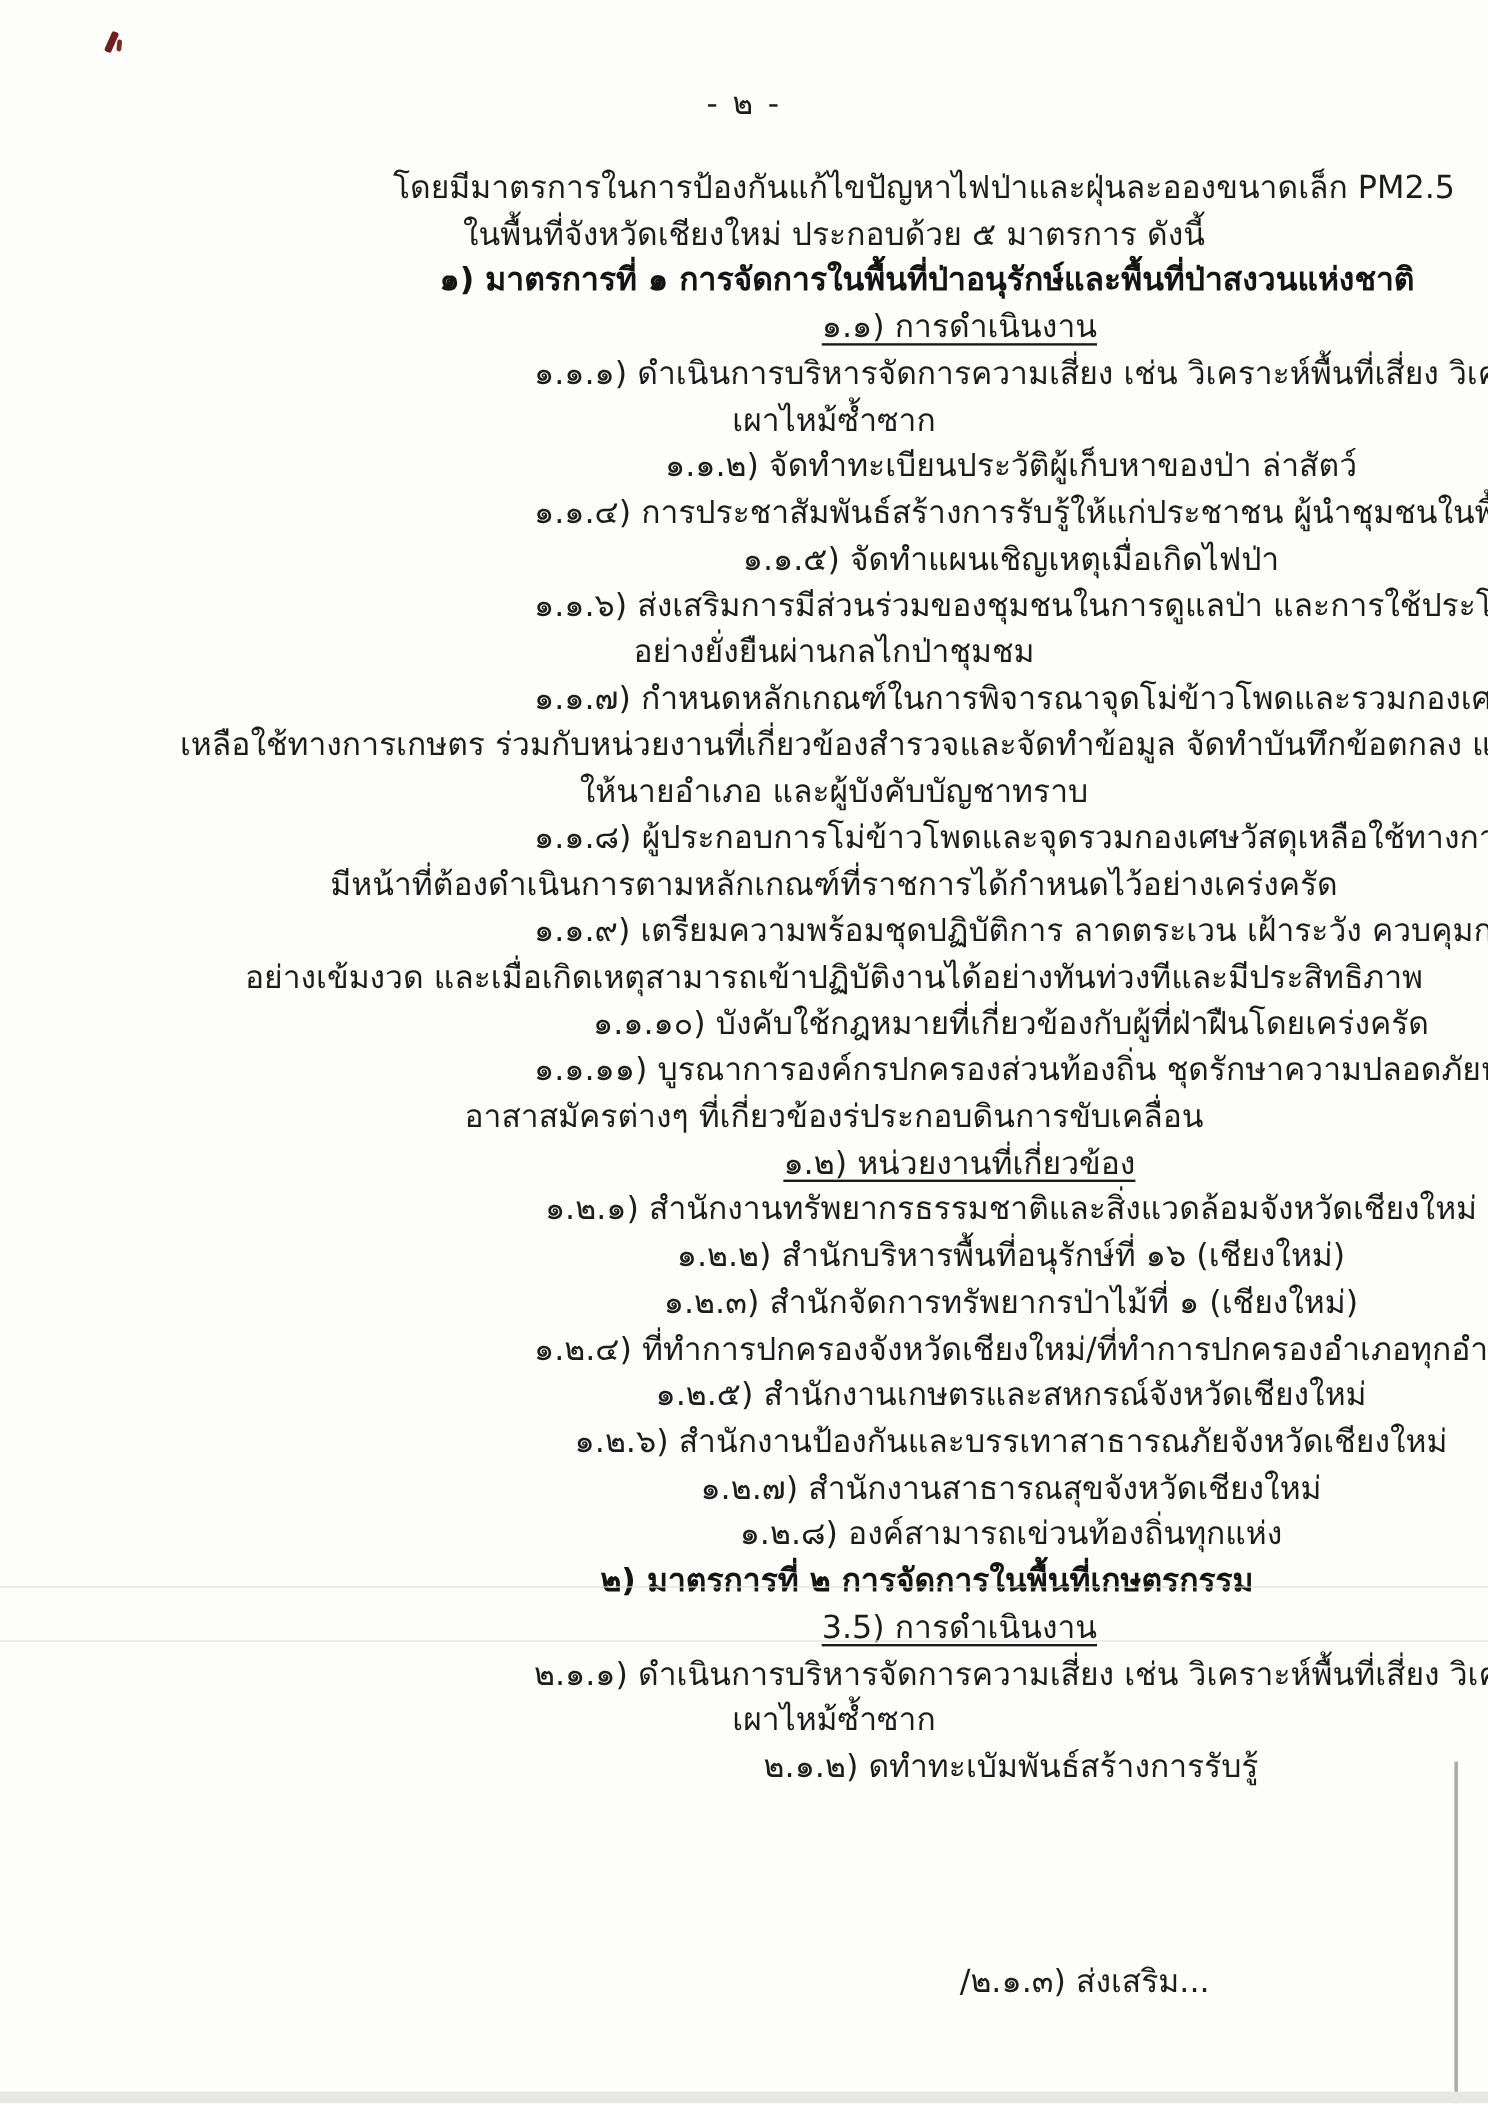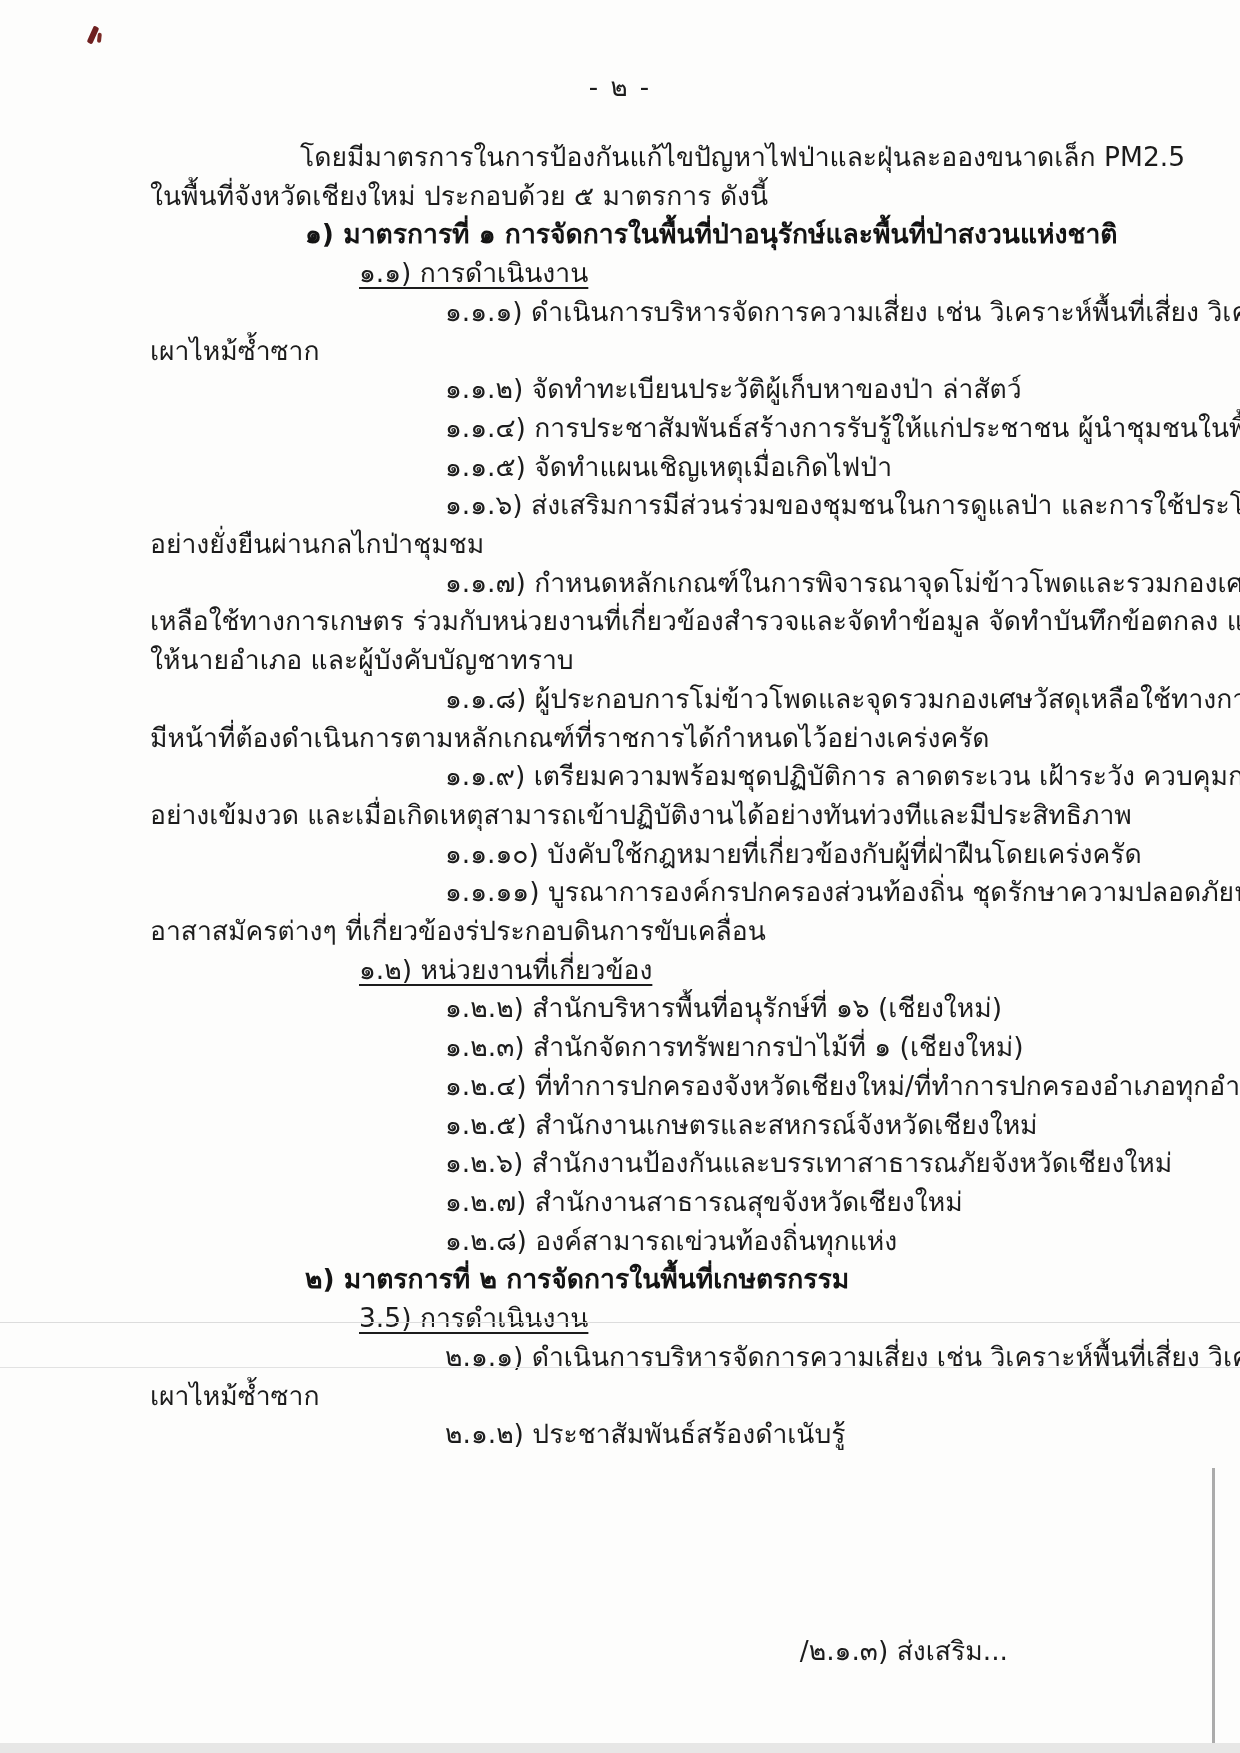--- a/index.html
+++ b/index.html
@@ -18,20 +18,21 @@
   }
   #page-number {
     margin-top: 72px;
     text-align: center;
     font-size: 26px;
     line-height: 30px;
     letter-spacing: 2px;
   }
   #doc-lines {
     margin-top: 36px;
+    text-align: center;
   }
   .line {
     font-size: 26.5px;
     line-height: 38.7px;
     white-space: nowrap;
   }
   .flush { padding-left: 150px; }
   .para  { padding-left: 300px; }
   .h1    { padding-left: 305px; }
   .h2    { padding-left: 331px; }
@@ -118,32 +119,33 @@
       <div class="line flush">เหลือใช้ทางการเกษตร ร่วมกับหน่วยงานที่เกี่ยวข้องสำรวจและจัดทำข้อมูล จัดทำบันทึกข้อตกลง และรายงาน</div>
       <div class="line flush">ให้นายอำเภอ และผู้บังคับบัญชาทราบ</div>
       <div class="line item">๑.๑.๘) ผู้ประกอบการโม่ข้าวโพดและจุดรวมกองเศษวัสดุเหลือใช้ทางการเกษตร</div>
       <div class="line flush">มีหน้าที่ต้องดำเนินการตามหลักเกณฑ์ที่ราชการได้กำหนดไว้อย่างเคร่งครัด</div>
       <div class="line item">๑.๑.๙) เตรียมความพร้อมชุดปฏิบัติการ ลาดตระเวน เฝ้าระวัง ควบคุมการเผา</div>
       <div class="line flush">อย่างเข้มงวด และเมื่อเกิดเหตุสามารถเข้าปฏิบัติงานได้อย่างทันท่วงทีและมีประสิทธิภาพ</div>
       <div class="line item">๑.๑.๑๐) บังคับใช้กฎหมายที่เกี่ยวข้องกับผู้ที่ฝ่าฝืนโดยเคร่งครัด</div>
       <div class="line item">๑.๑.๑๑) บูรณาการองค์กรปกครองส่วนท้องถิ่น ชุดรักษาความปลอดภัยหมู่บ้าน</div>
       <div class="line flush">อาสาสมัครต่างๆ ที่เกี่ยวข้องร่ประกอบดินการขับเคลื่อน</div>
       <div class="line h2 underline">๑.๒) หน่วยงานที่เกี่ยวข้อง</div>
+      <div class="line item">๑.๒.๑) สำนักงานทรัพยากรธรรมชาติและสิ่งแวดล้อมจังหวัดเชียงใหม่</div>
       <div class="line item">๑.๒.๒) สำนักบริหารพื้นที่อนุรักษ์ที่ ๑๖ (เชียงใหม่)</div>
       <div class="line item">๑.๒.๓) สำนักจัดการทรัพยากรป่าไม้ที่ ๑ (เชียงใหม่)</div>
       <div class="line item">๑.๒.๔) ที่ทำการปกครองจังหวัดเชียงใหม่/ที่ทำการปกครองอำเภอทุกอำเภอ</div>
       <div class="line item">๑.๒.๕) สำนักงานเกษตรและสหกรณ์จังหวัดเชียงใหม่</div>
       <div class="line item">๑.๒.๖) สำนักงานป้องกันและบรรเทาสาธารณภัยจังหวัดเชียงใหม่</div>
       <div class="line item">๑.๒.๗) สำนักงานสาธารณสุขจังหวัดเชียงใหม่</div>
       <div class="line item">๑.๒.๘) องค์สามารถเข่วนท้องถิ่นทุกแห่ง</div>
       <div class="line h1 bold">๒) มาตรการที่ ๒ การจัดการในพื้นที่เกษตรกรรม</div>
       <div class="line h2 underline">3.5) การดำเนินงาน</div>
       <div class="line item">๒.๑.๑) ดำเนินการบริหารจัดการความเสี่ยง เช่น วิเคราะห์พื้นที่เสี่ยง วิเคราะห์พื้นที่</div>
       <div class="line flush">เผาไหม้ซ้ำซาก</div>
-      <div class="line item">๒.๑.๒) ประชาสัมพันธ์สร้องดำเนับรู้</div>
+      <div class="line item">๒.๑.๒) ดทำทะเบัมพันธ์สร้างการรับรู้</div>
     </div>
 
   <div id="footer-continuation">/๒.๑.๓) ส่งเสริม...</div>
 
   <div id="scan-band-top-line" class="scan-band"></div>
   <div id="scan-band-bottom-line" class="scan-band"></div>
   <div id="scanner-edge-shadow"></div>
   <div id="bottom-scan-band"></div>
 
 </div>

